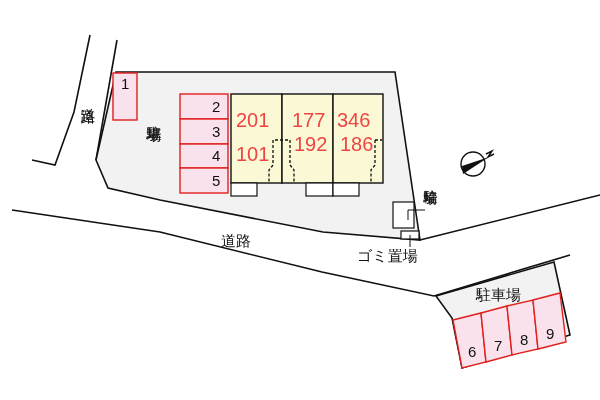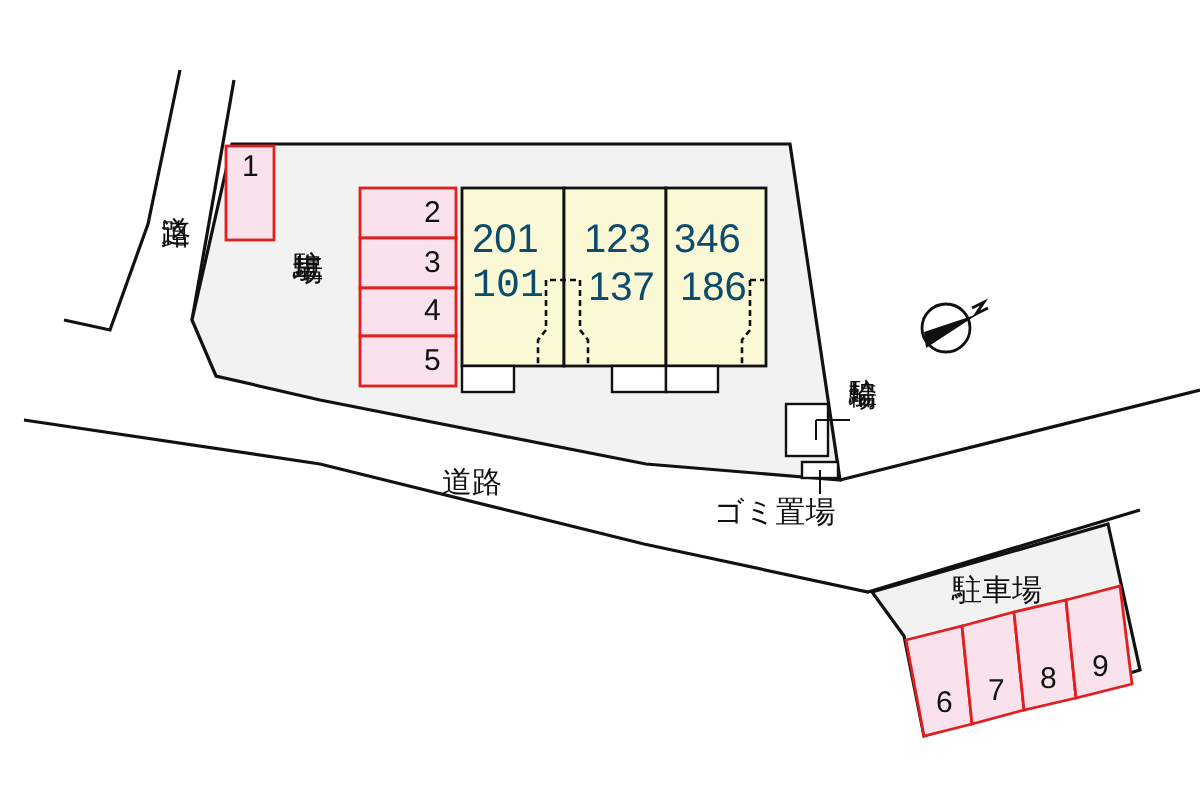--- a/index.html
+++ b/index.html
@@ -1,20 +1,20 @@
 <!DOCTYPE html>
 <html><head>
 <meta charset="utf-8">
 <style>
   html,body{margin:0;padding:0;background:#ffffff;}
   body{width:600px;height:400px;position:relative;overflow:hidden;font-family:"DejaVu Sans",sans-serif;}
   svg{position:absolute;left:0;top:0;}
   .lbl{position:absolute;color:#111;font-family:"DejaVu Sans",sans-serif;white-space:nowrap;line-height:1;}
   .vlbl{writing-mode:vertical-rl;text-orientation:upright;letter-spacing:1px;}
-  .unit{font-family:"Liberation Sans",sans-serif;font-size:20px;color:#0c4a6e;}
+  .unit{font-family:"Liberation Sans",sans-serif;font-size:20px;color:#ef4444;}
   .slot{font-family:"Liberation Sans",sans-serif;font-size:15px;color:#111;}
 </style>
 </head>
 <body>
 
 <svg width="600" height="400" viewBox="0 0 600 400">
 
   <polyline points="90,35 74,112 55,165 32,160" fill="none" stroke="#111" stroke-width="1.6"></polyline>
   <polyline points="117,40 96,160" fill="none" stroke="#111" stroke-width="1.6"></polyline>
 
@@ -65,23 +65,23 @@
 </svg>
 
 <div class="lbl vlbl" style="left:80px;top:96px;font-size:15px;">道路</div>
 <div class="lbl vlbl" style="left:146px;top:113px;font-size:15px;">駐車場</div>
 <div class="lbl" style="left:221px;top:234px;font-size:15px;">道路</div>
 <div class="lbl vlbl" style="left:424px;top:178px;font-size:14px;">駐輪場</div>
 <div class="lbl" style="left:357px;top:249px;font-size:15px;">ゴミ置場</div>
 <div class="lbl" style="left:476px;top:288px;font-size:15px;">駐車場</div>
 
 <div class="lbl unit" style="left:236px;top:110px;">201</div>
-<div class="lbl unit" style="left:236px;top:134px;font-family:Liberation Mono, monospace;">101</div>
-<div class="lbl unit" style="left:292px;top:110px;">123</div>
-<div class="lbl unit" style="left:294px;top:134px;">137</div>
+<div class="lbl unit" style="left:236px;top:144px;">101</div>
+<div class="lbl unit" style="left:292px;top:110px;">177</div>
+<div class="lbl unit" style="left:294px;top:134px;">192</div>
 <div class="lbl unit" style="left:337px;top:110px;">346</div>
 <div class="lbl unit" style="left:340px;top:134px;">186</div>
 
 <div class="lbl slot" style="left:121px;top:76px;">1</div>
 <div class="lbl slot" style="left:212px;top:99px;">2</div>
 <div class="lbl slot" style="left:212px;top:124px;">3</div>
 <div class="lbl slot" style="left:212px;top:148px;">4</div>
 <div class="lbl slot" style="left:212px;top:173px;">5</div>
 <div class="lbl slot" style="left:468px;top:344px;">6</div>
 <div class="lbl slot" style="left:494px;top:338px;">7</div>

